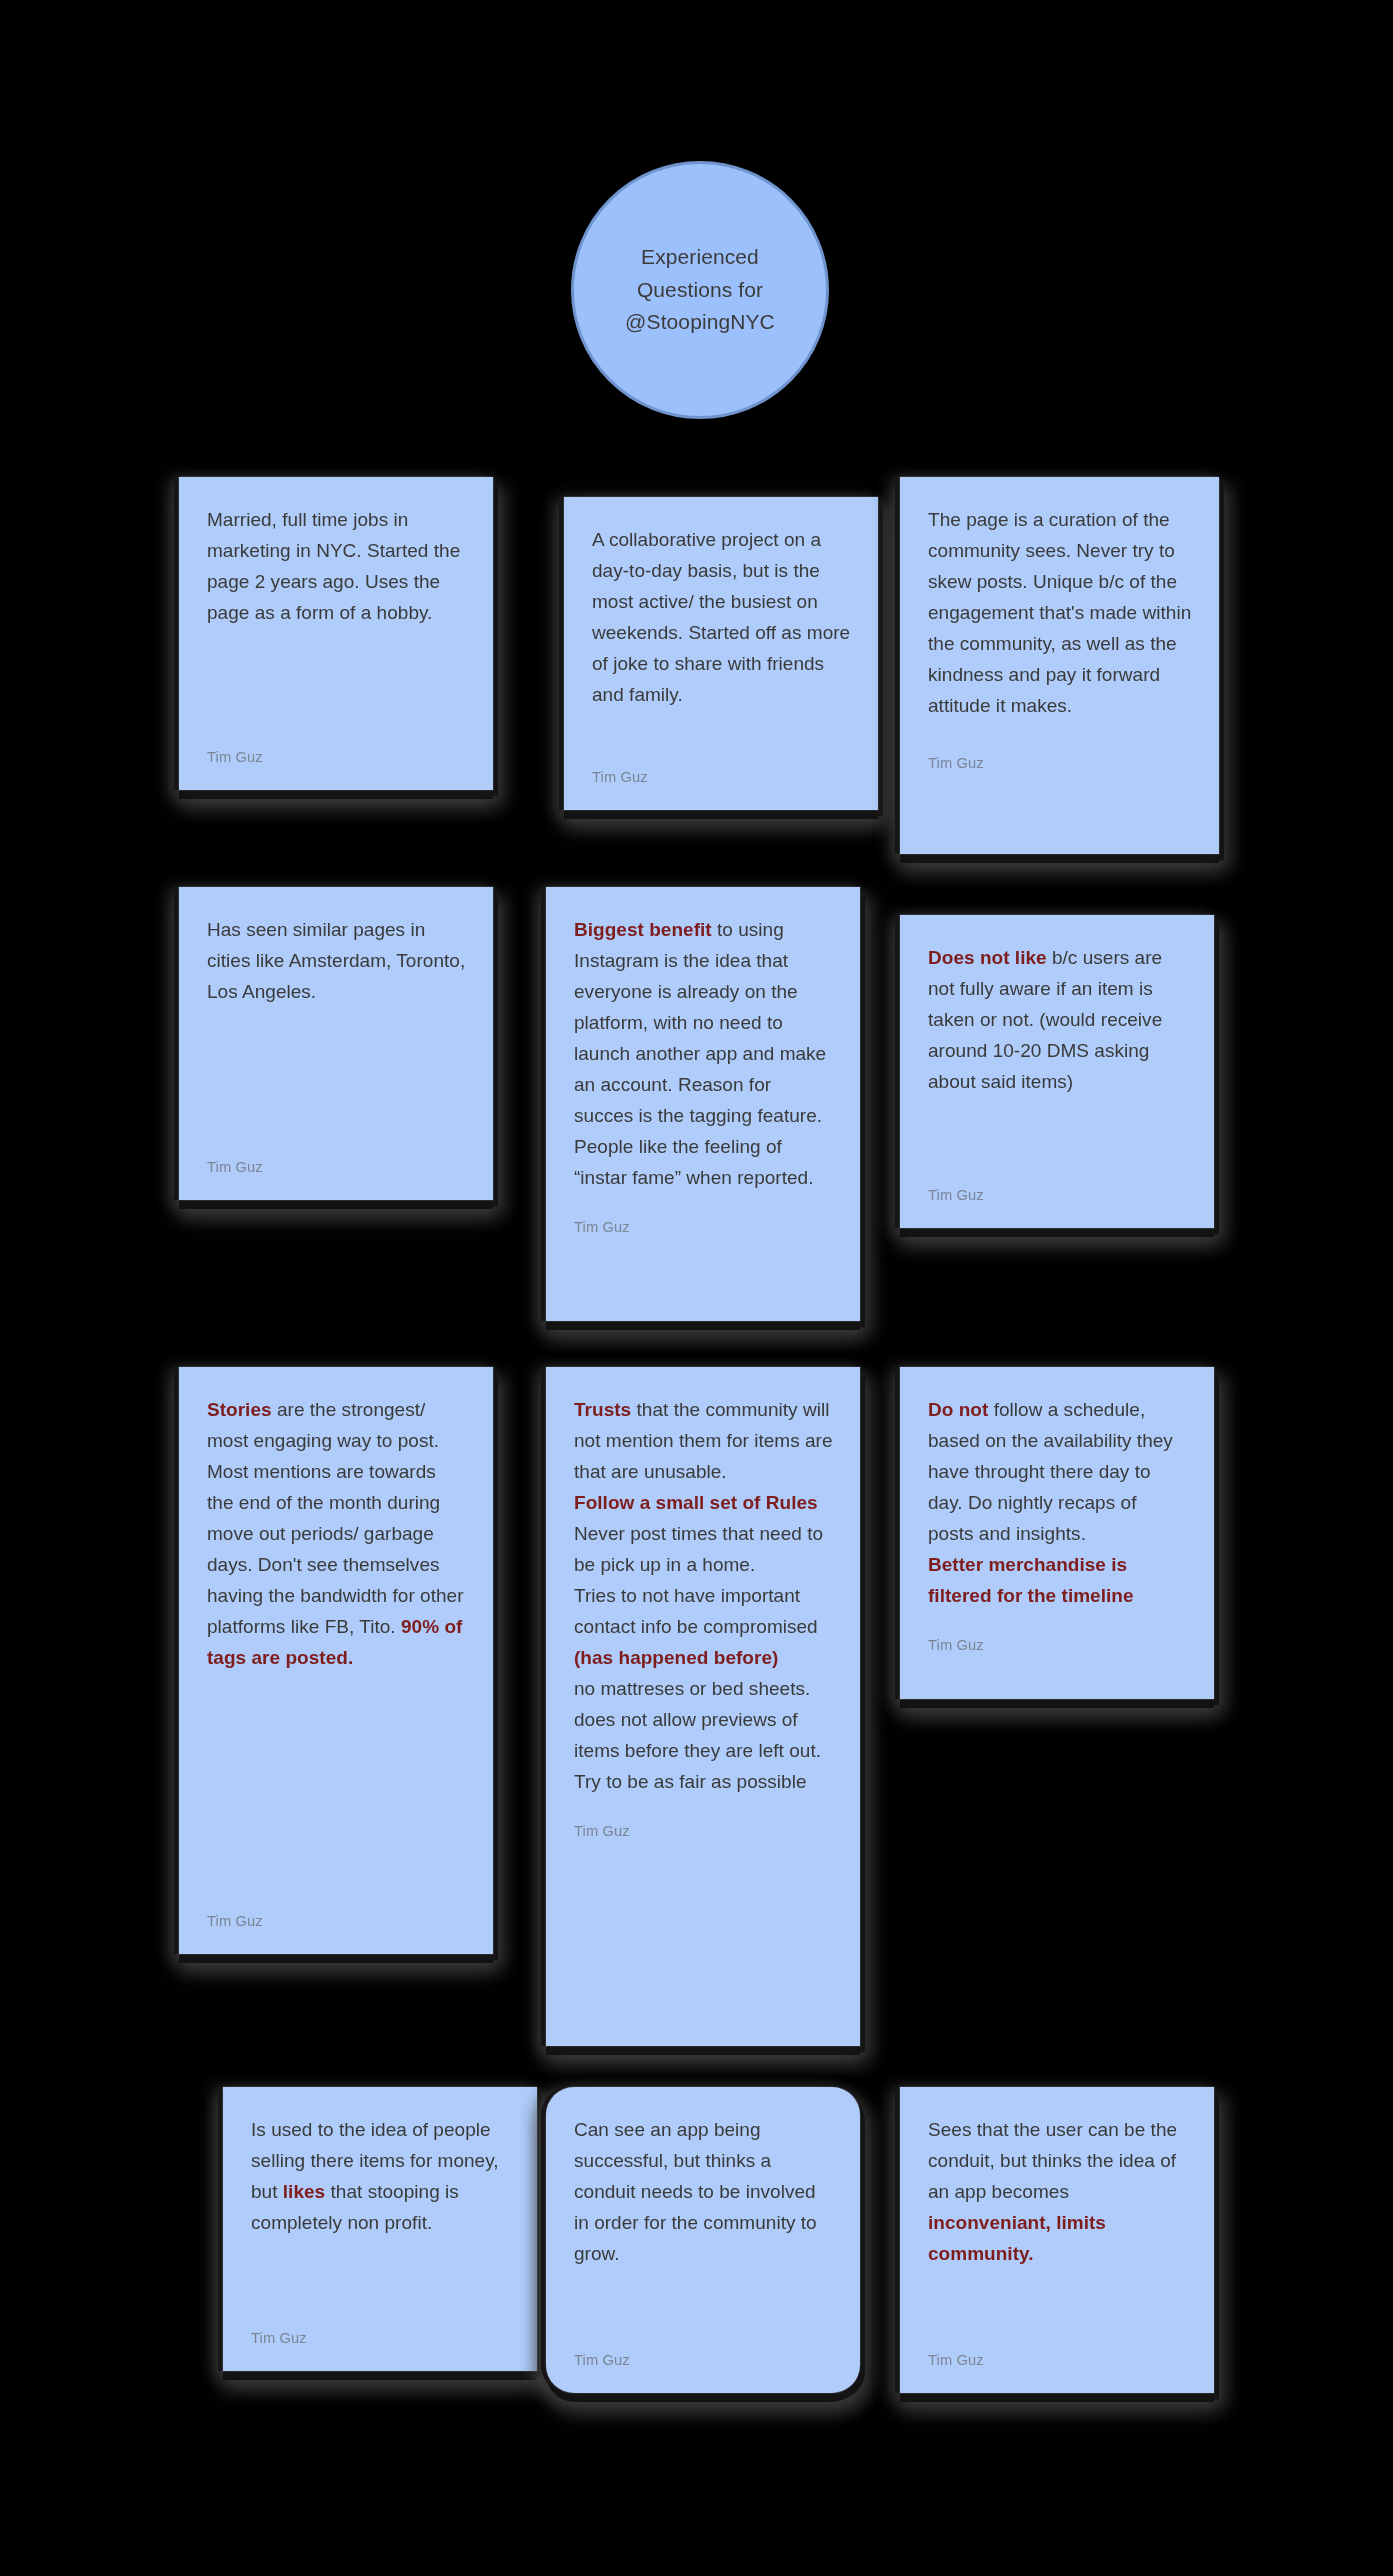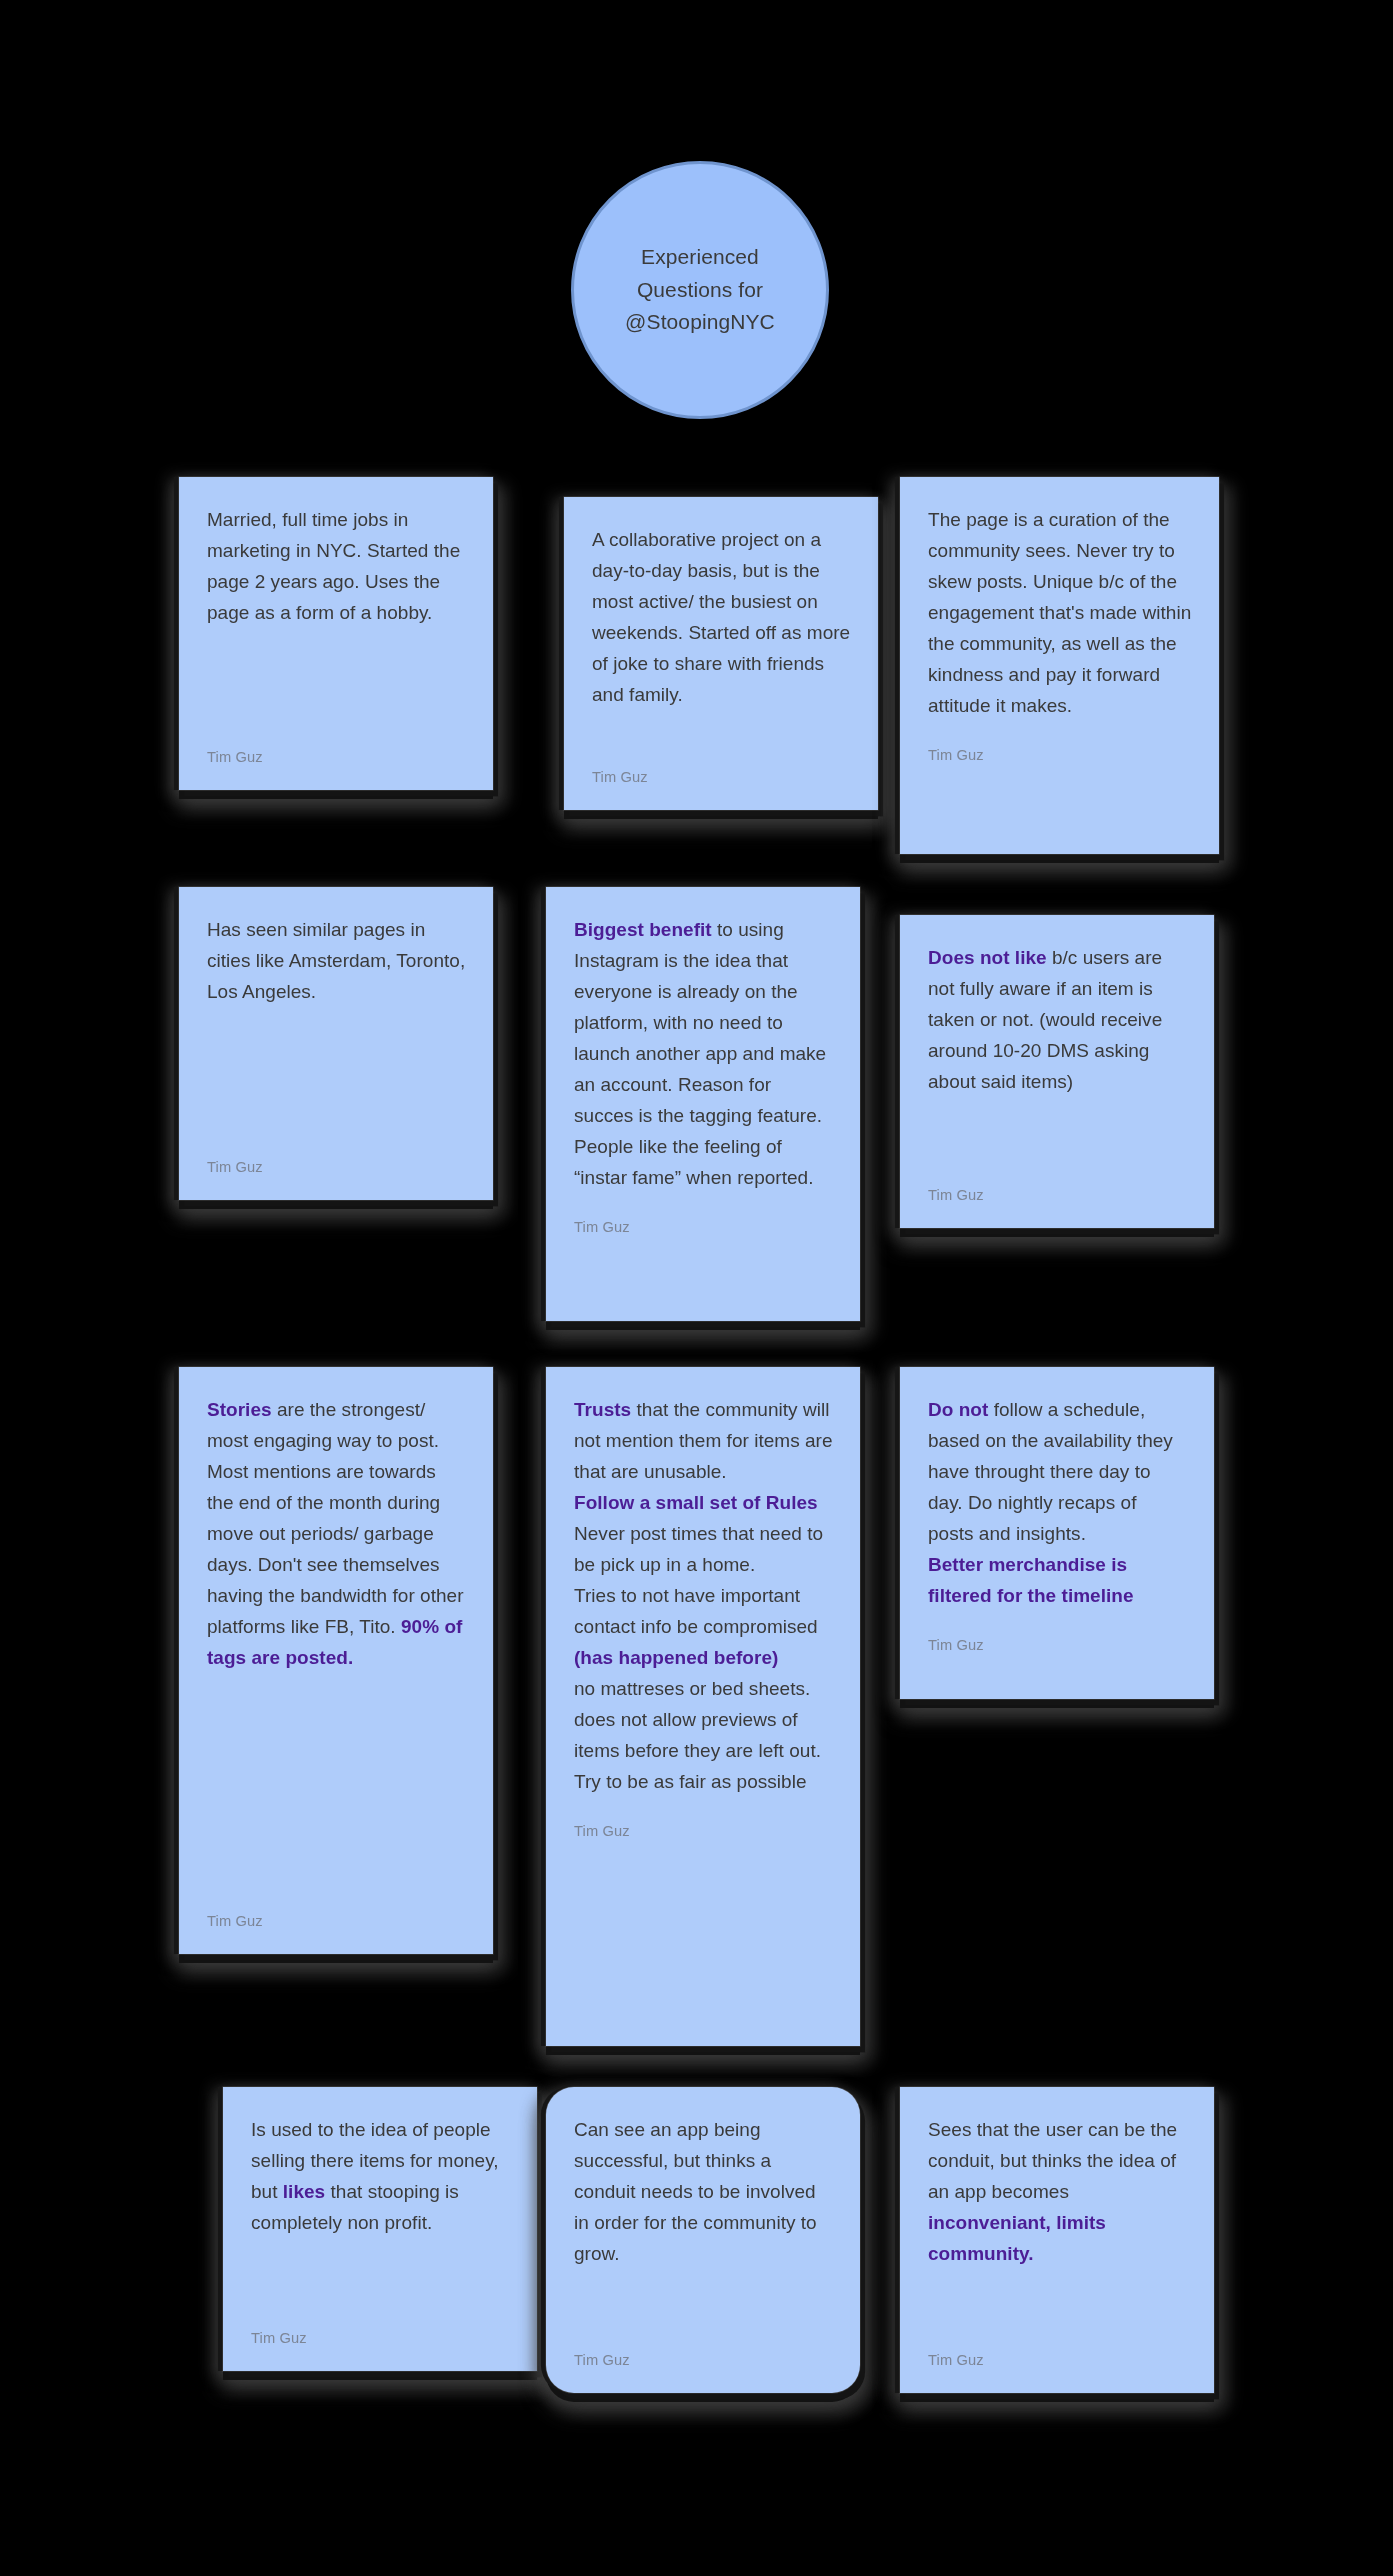--- a/index.html
+++ b/index.html
@@ -66,21 +66,21 @@
   .note-body {
     color: #3a3a3a;
     font-size: 19px;
     line-height: 1.63;
     letter-spacing: 0.03px;
     white-space: pre-line;
     flex: 0 0 auto;
   }
   .note-body b {
     font-weight: 700;
-    color: #4c1d95;
+    color: #7f1d1d;
   }
   .note-author {
     margin-top: auto;
     padding-top: 22px;
     color: #7c8596;
     font-size: 14.7px;
     letter-spacing: 0.1px;
   }
   
   .note.snug .note-author {
@@ -102,21 +102,21 @@
   <div class="note" style="left:179px; top:477px; width:314px; height:313px;">
     <div class="note-body">Married, full time jobs in marketing in NYC. Started the page 2 years ago. Uses the page as a form of a hobby.</div>
     <div class="note-author">Tim Guz</div>
   </div>
 
   <div class="note" style="left:564px; top:477px; width:314px; height:313px;margin-top:20px;">
     <div class="note-body">A collaborative project on a day-to-day basis, but is the most active/ the busiest on weekends. Started off as more of joke to share with friends and family.</div>
     <div class="note-author">Tim Guz</div>
   </div>
 
-  <div class="note snug" style="left:900px; top:477px; width:319px; height:377px;">
+  <div class="note snug" style="left:900px; top:477px; width:319px; height:377px;gap:8px;">
     <div class="note-body">The page is a curation of the community sees. Never try to skew posts. Unique b/c of the engagement that's made within the community, as well as the kindness and pay it forward attitude it makes.</div>
     <div class="note-author">Tim Guz</div>
   </div>
 
   <div class="note" style="left:179px; top:887px; width:314px; height:313px;">
     <div class="note-body">Has seen similar pages in cities like Amsterdam, Toronto, Los Angeles.</div>
     <div class="note-author">Tim Guz</div>
   </div>
 
   <div class="note snug" style="left:546px; top:887px; width:314px; height:434px;">

